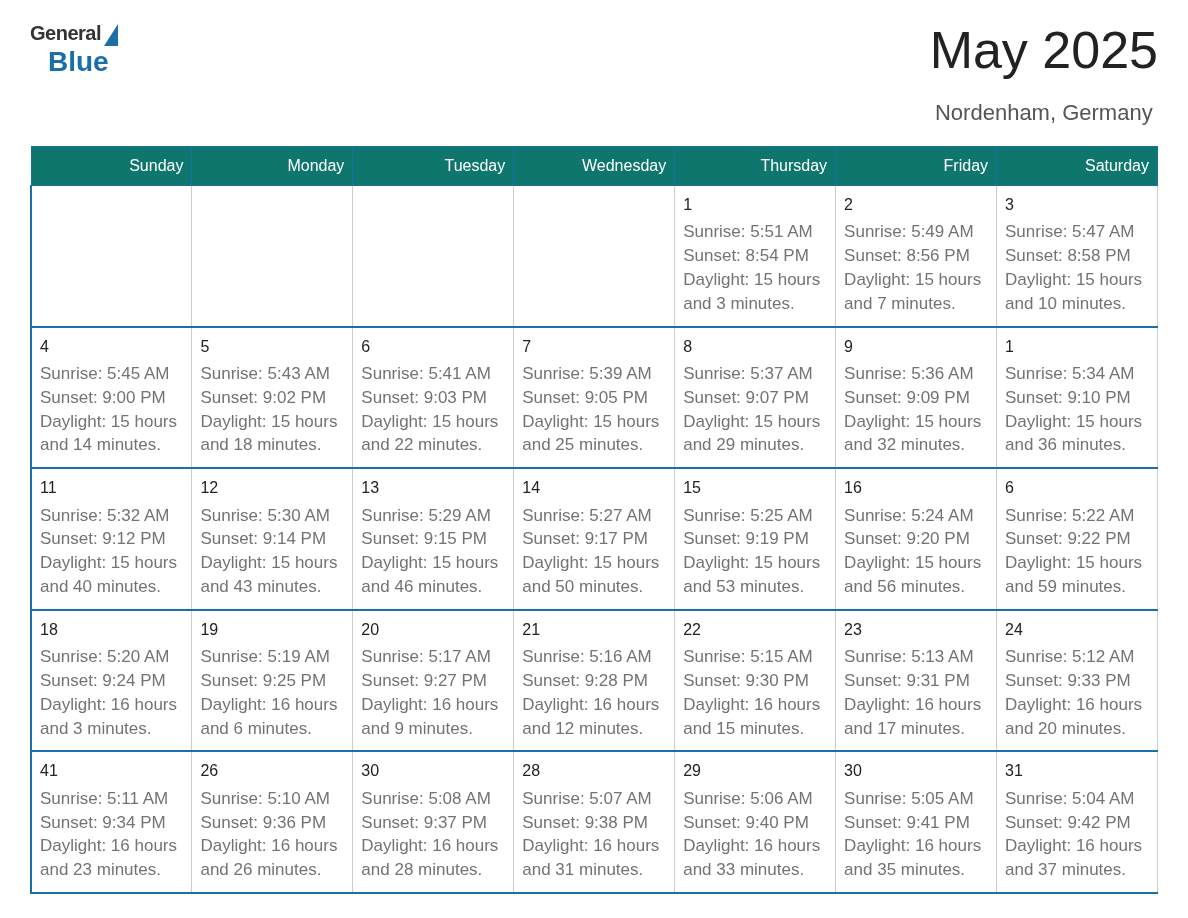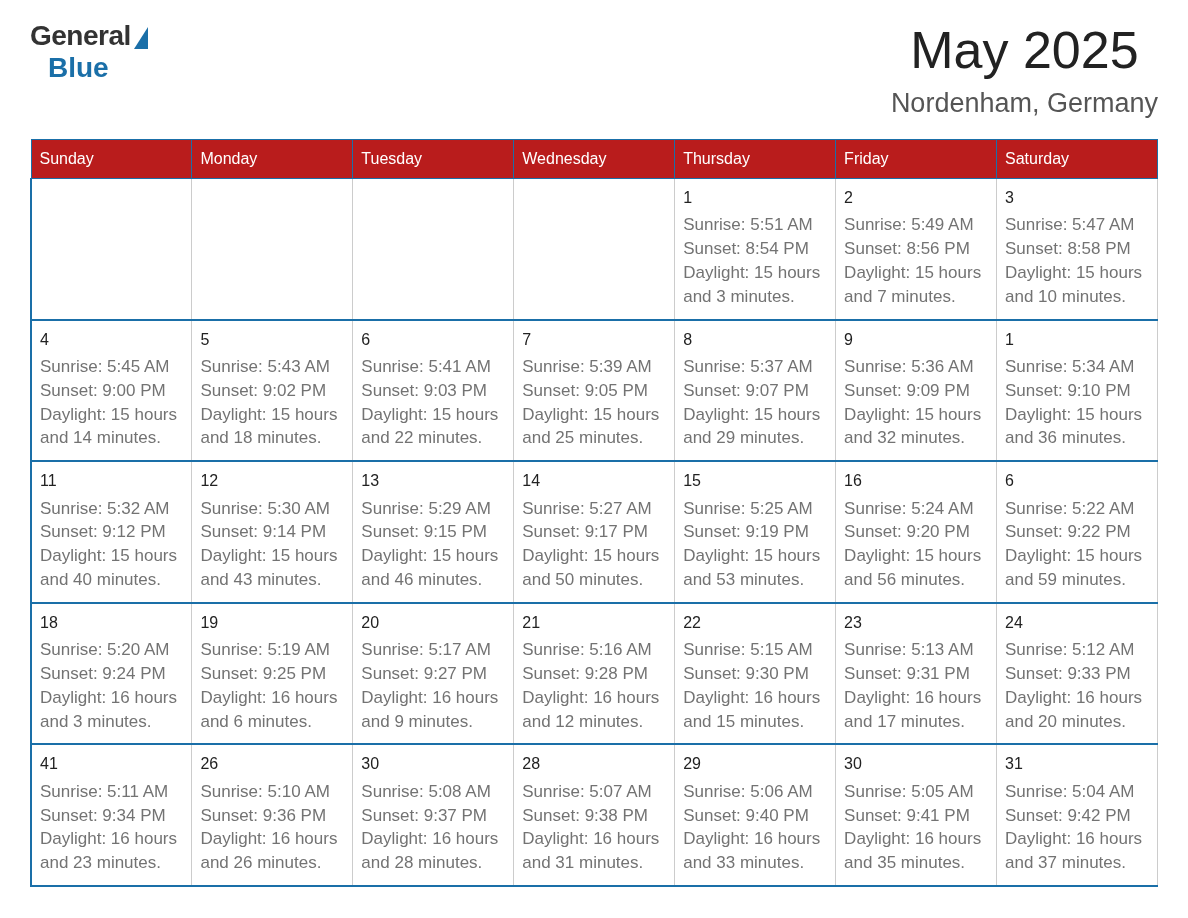--- a/index.html
+++ b/index.html
@@ -19,21 +19,21 @@
     .logo {
       display: flex;
       flex-direction: column;
       align-items: flex-start;
     }
     .logo-top {
       display: flex;
       align-items: center;
     }
     .logo-general {
-      font-size: 28px;
+      font-size: 20px;
       font-weight: bold;
       color: #333;
       letter-spacing: -0.5px;
     }
     .logo-triangle {
       width: 0;
       height: 0;
       border-left: 14px solid transparent;
       border-right: 0px solid transparent;
       border-bottom: 22px solid #1a6fa8;
@@ -48,35 +48,35 @@
     }
     .title-area {
       text-align: center;
     }
     .month-title {
       font-size: 52px;
       font-weight: normal;
       color: #222;
     }
     .location {
-      font-size: 27px;
+      font-size: 22px;
       color: #555;
-      margin-top: 8px;
+      margin-top: 20px;
     }
     table {
       width: 100%;
       border-collapse: collapse;
     }
     thead tr th {
-      background-color: #b91c1c;
+      background-color: #0f766e;
       color: #fff;
       padding: 10px 8px;
       font-size: 16px;
       font-weight: normal;
-      text-align: left;
+      text-align: right;
       border: 1px solid #1a6fa8;
     }
     tbody tr td {
       vertical-align: top;
       padding: 8px 8px 10px 8px;
       border: 1px solid #ccc;
       width: 14.28%;
       min-height: 100px;
       font-size: 13px;
       color: #333;

